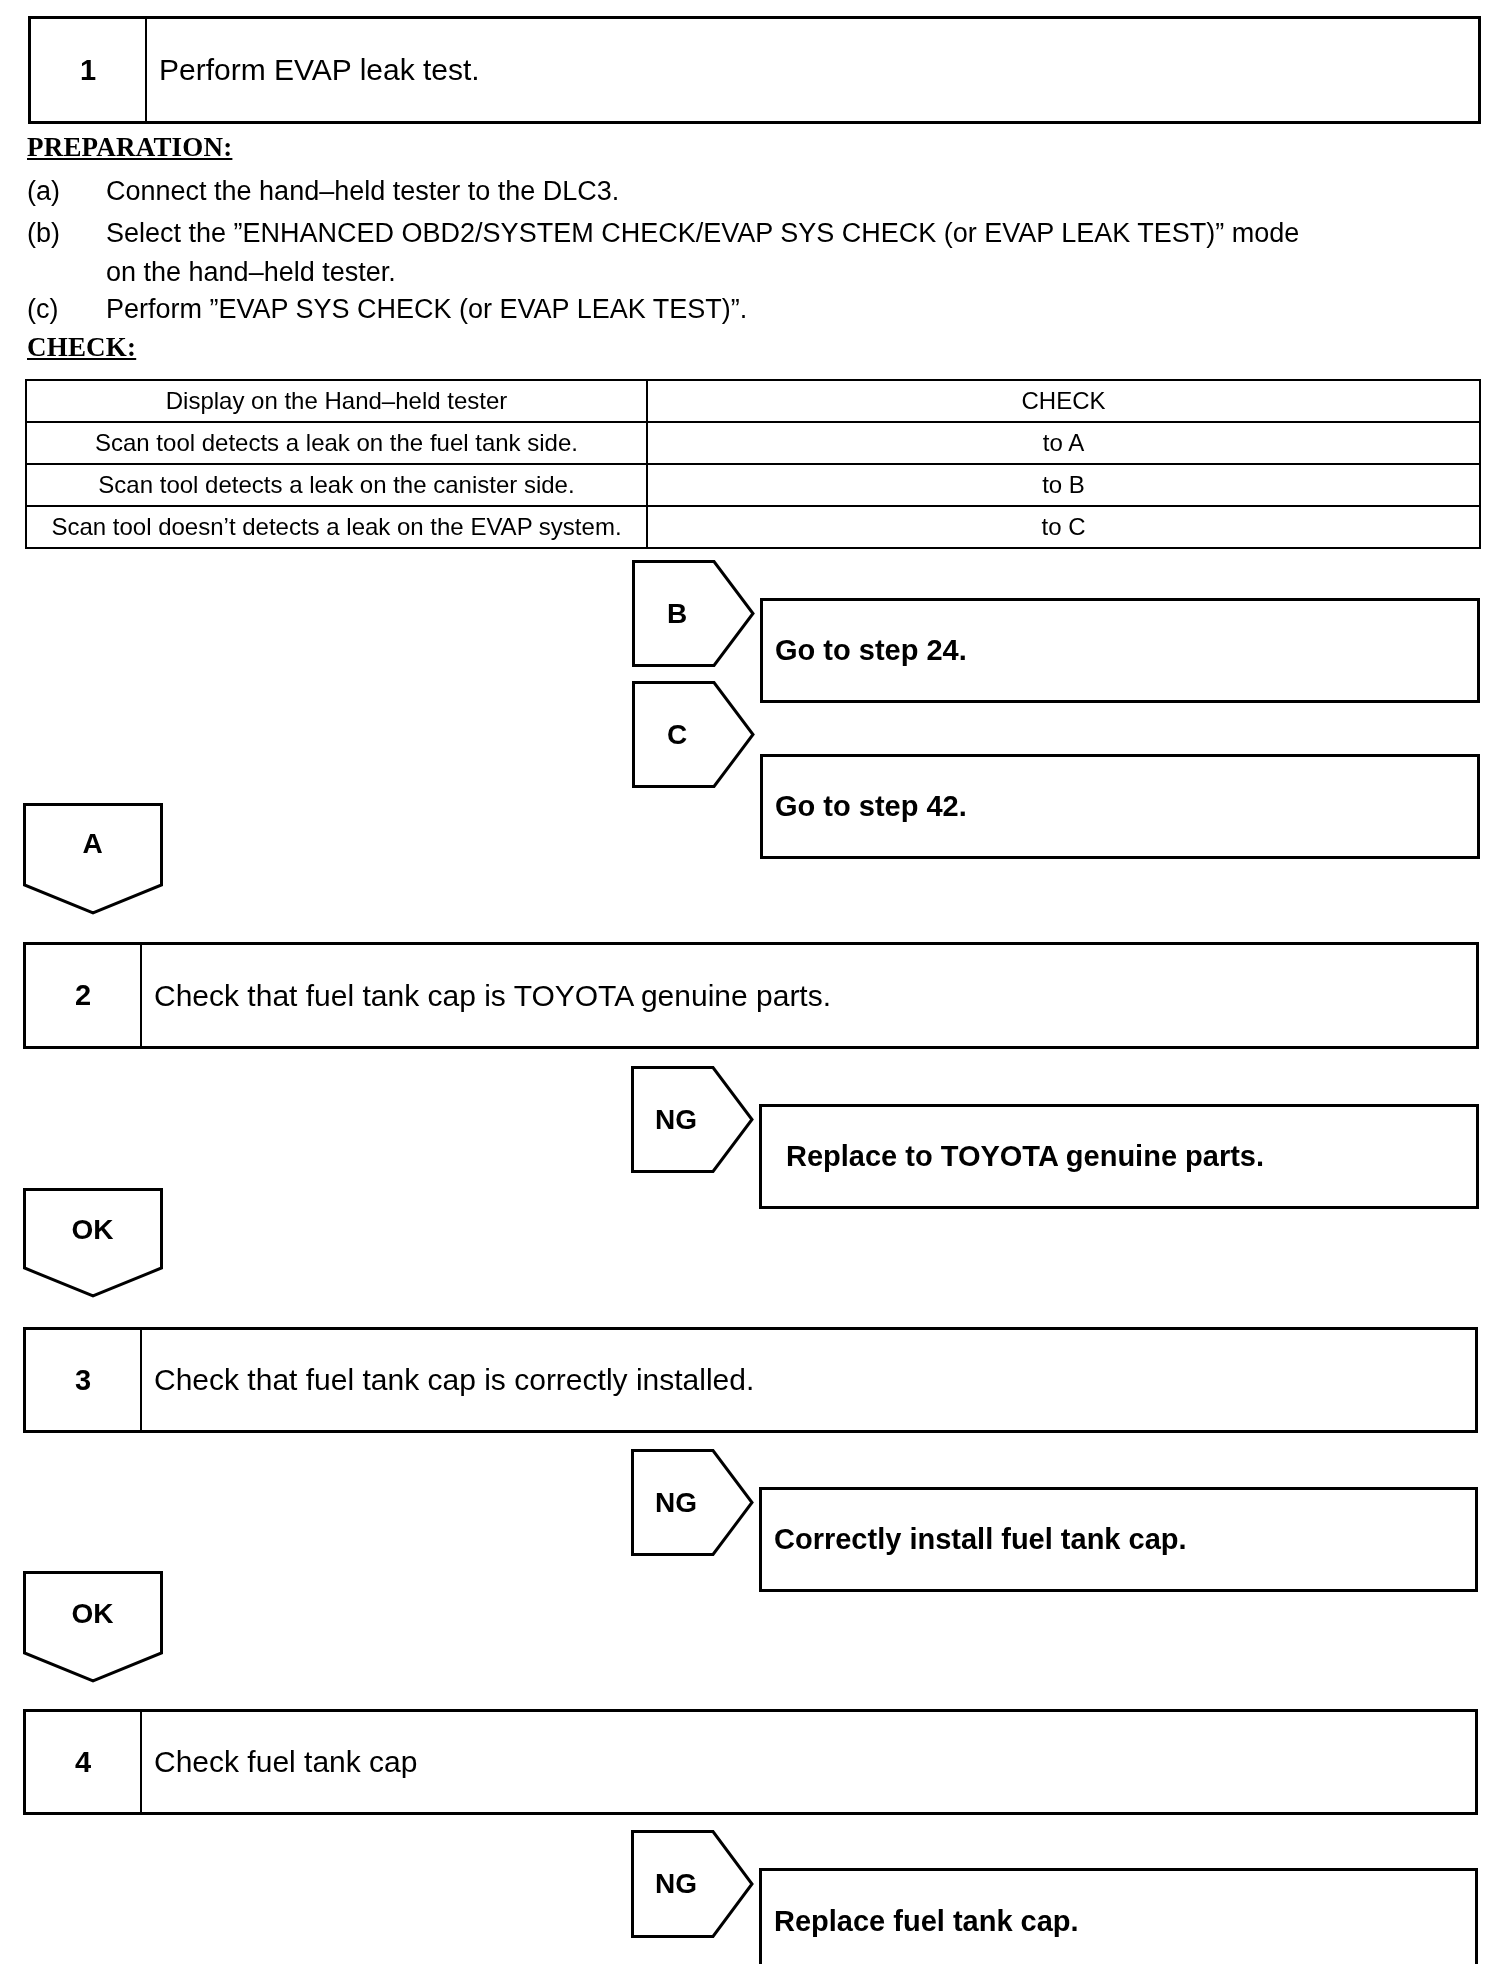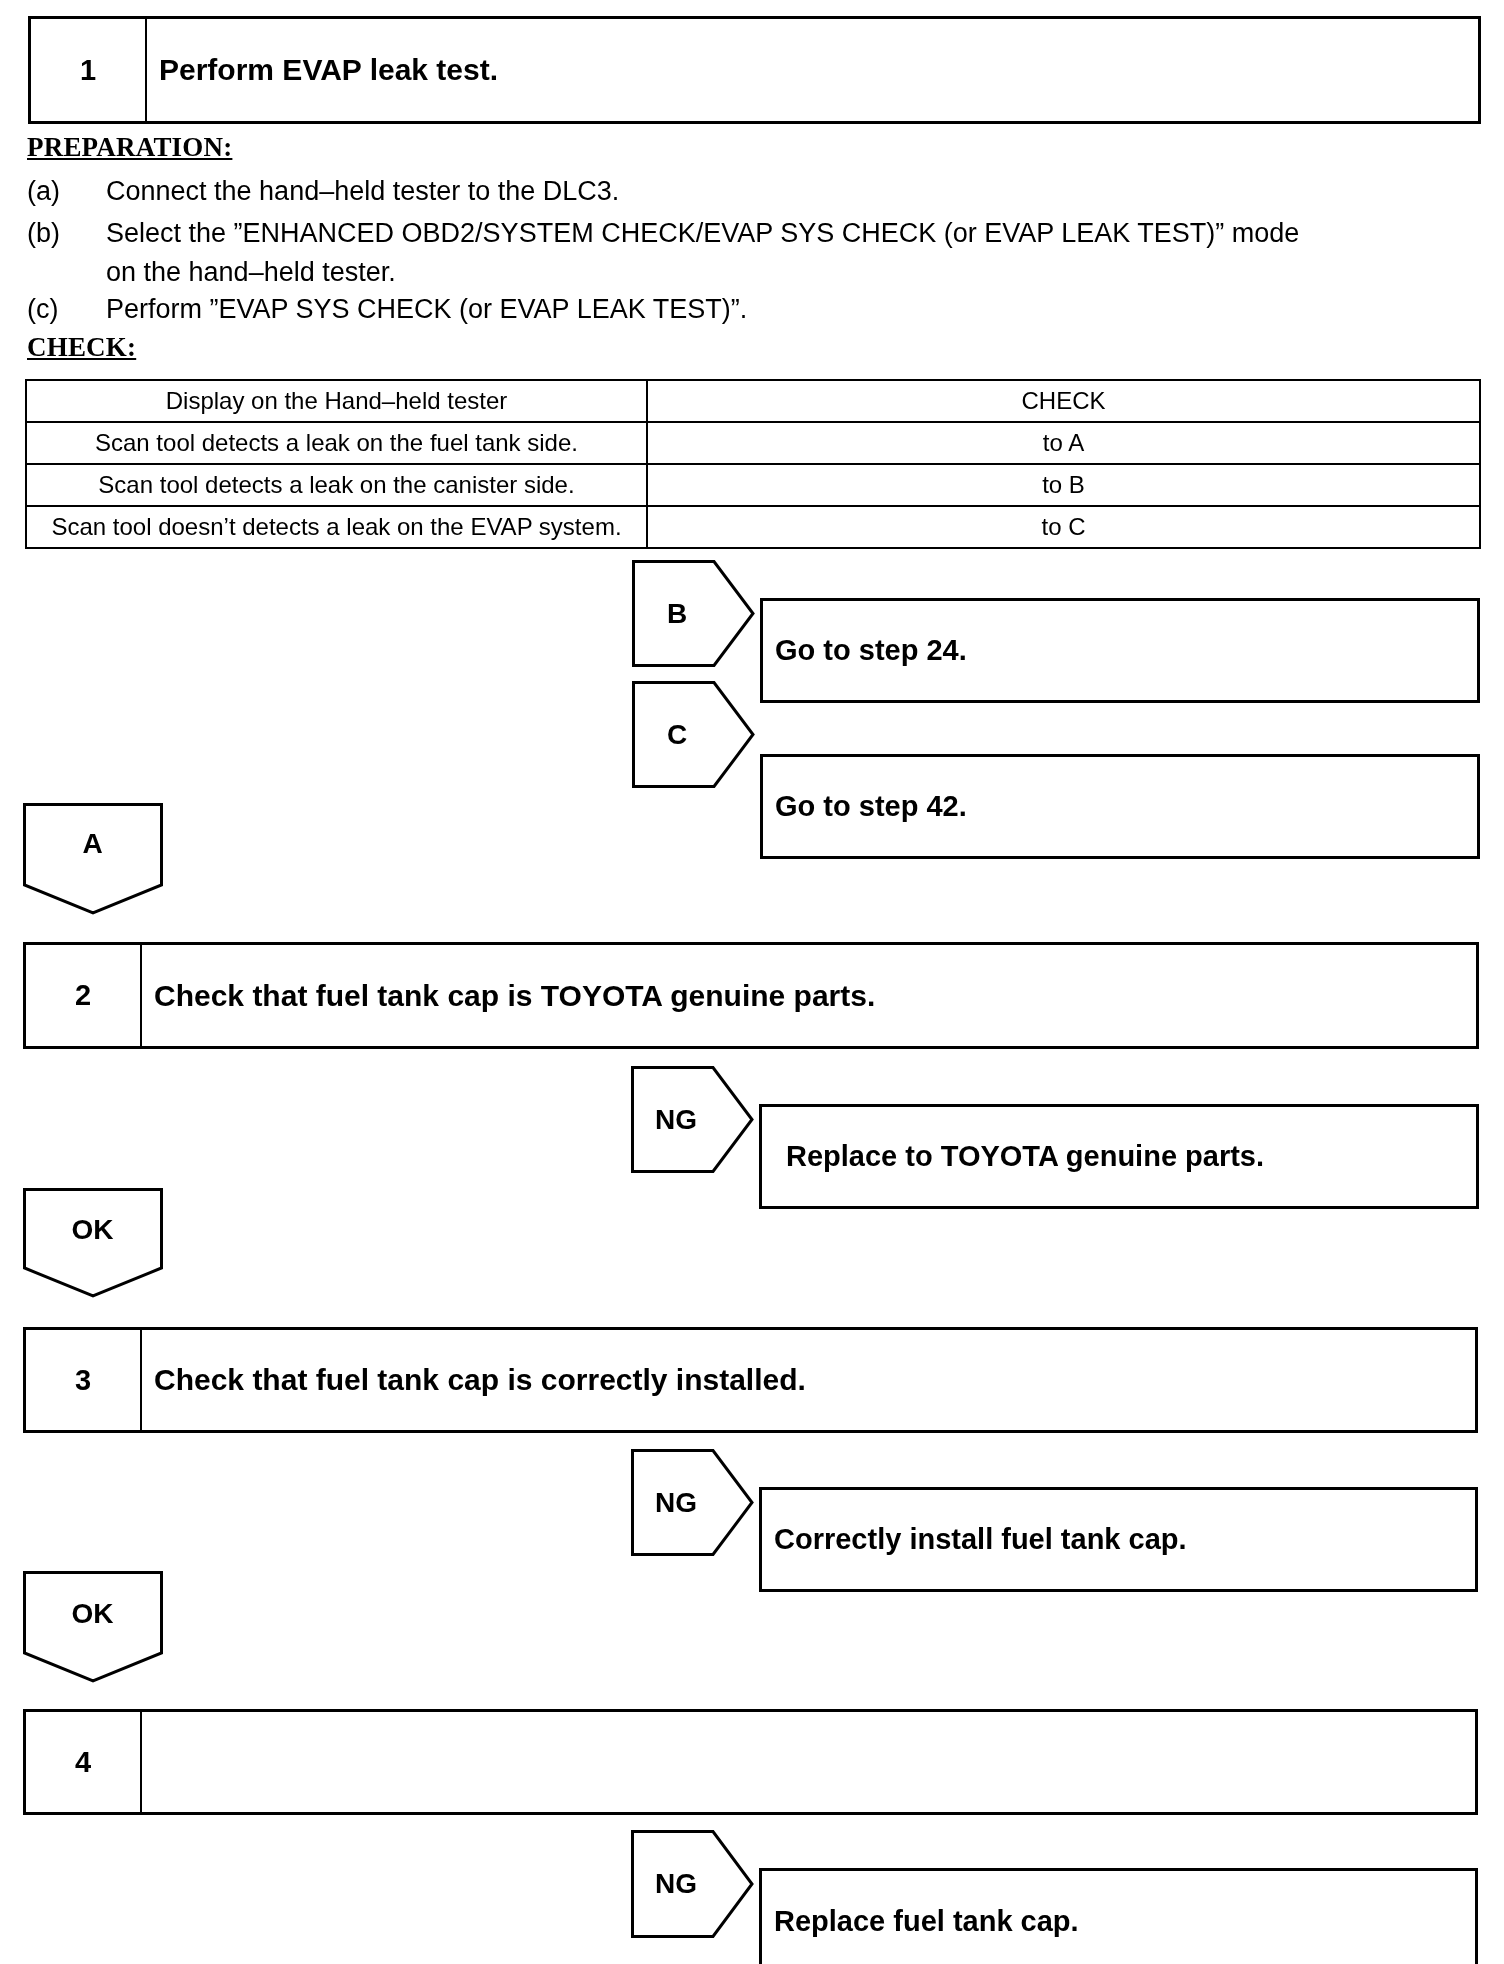--- a/index.html
+++ b/index.html
@@ -2,21 +2,21 @@
 <html><head>
 <meta charset="utf-8">
 <style>
   html, body { margin:0; padding:0; background:#ffffff; }
   body { width:1504px; height:1964px; position:relative; overflow:hidden;
          font-family:"Liberation Sans", sans-serif; color:#000; }
   .stepbox { position:absolute; border:3px solid #000; box-sizing:border-box; display:flex; }
   .stepnum { width:114px; border-right:2px solid #000; display:flex; align-items:center;
              justify-content:center; font-weight:bold; font-size:29px; }
   .steptitle { flex:1; display:flex; align-items:center; padding-left:12px;
-               font-weight:bold; font-size:30px;border-radius:7px; }
+               font-weight:normal; font-size:30px;border-radius:7px; }
   .heading { position:absolute; left:27px; font-weight:bold; font-size:27px; text-decoration:underline;
              letter-spacing:0.2px;font-family:Liberation Serif, serif; }
   .item { position:absolute; font-size:27px; }
   .item .lbl { position:absolute; left:0; }
   .item .txt { position:absolute; left:79px; white-space:nowrap; }
   table.check { position:absolute; left:25px; top:379px; width:1456px; border-collapse:collapse;
                 font-size:24px; }
   table.check td { border:2px solid #000; text-align:center; height:38px; padding:0; }
   table.check tr { height:42px; }
   .branch { position:absolute; }
@@ -134,20 +134,21 @@
 
 <div class="down" style="left:23px;top:1571px;width:140px;height:112px;">
   <svg width="140" height="112">
     <polygon points="1.5,1.5 138.5,1.5 138.5,82 70,110 1.5,82" fill="#fff" stroke="#000" stroke-width="3"></polygon>
   </svg>
   <div class="dlabel" style="top:27px;">OK</div>
 </div>
 
 <div class="stepbox" style="left:23px;top:1709px;width:1455px;height:106px;">
   <div class="stepnum">4</div>
+  <div class="steptitle">Check fuel tank cap</div>
 </div>
 
 <div class="branch" style="left:631px;top:1830px;width:124px;height:108px;">
   <svg width="124" height="108">
     <polygon points="1.5,1.5 82,1.5 121,54 82,106.5 1.5,106.5" fill="#fff" stroke="#000" stroke-width="3"></polygon>
   </svg>
   <div class="blabel" style="left:0;top:0;width:90px;height:108px;">NG</div>
 </div>
 <div class="result" style="left:759px;top:1832px;width:719px;height:106px;">Replace fuel tank cap.</div>
 

